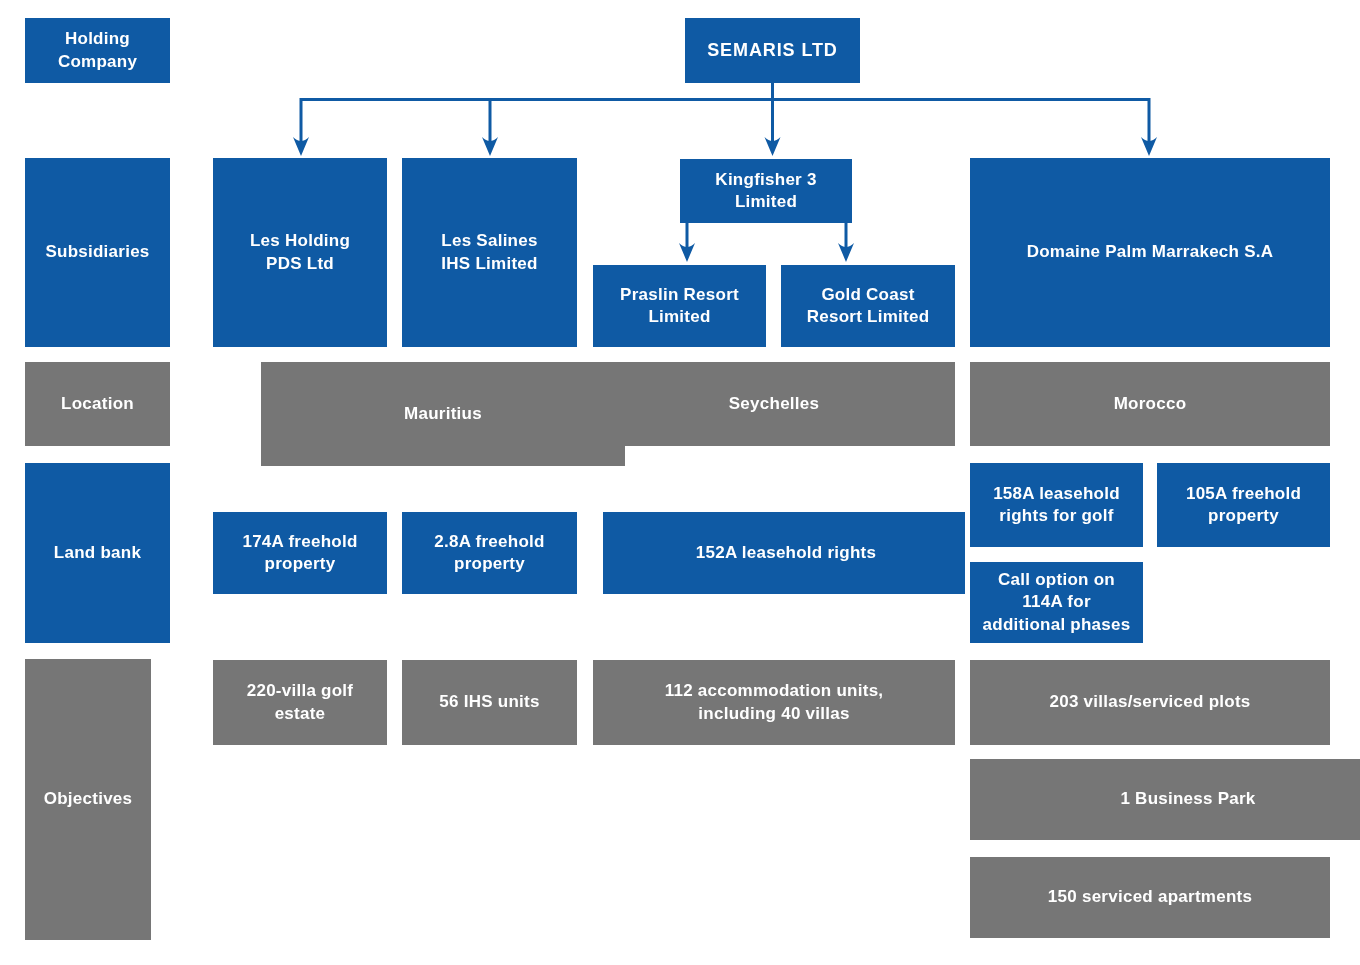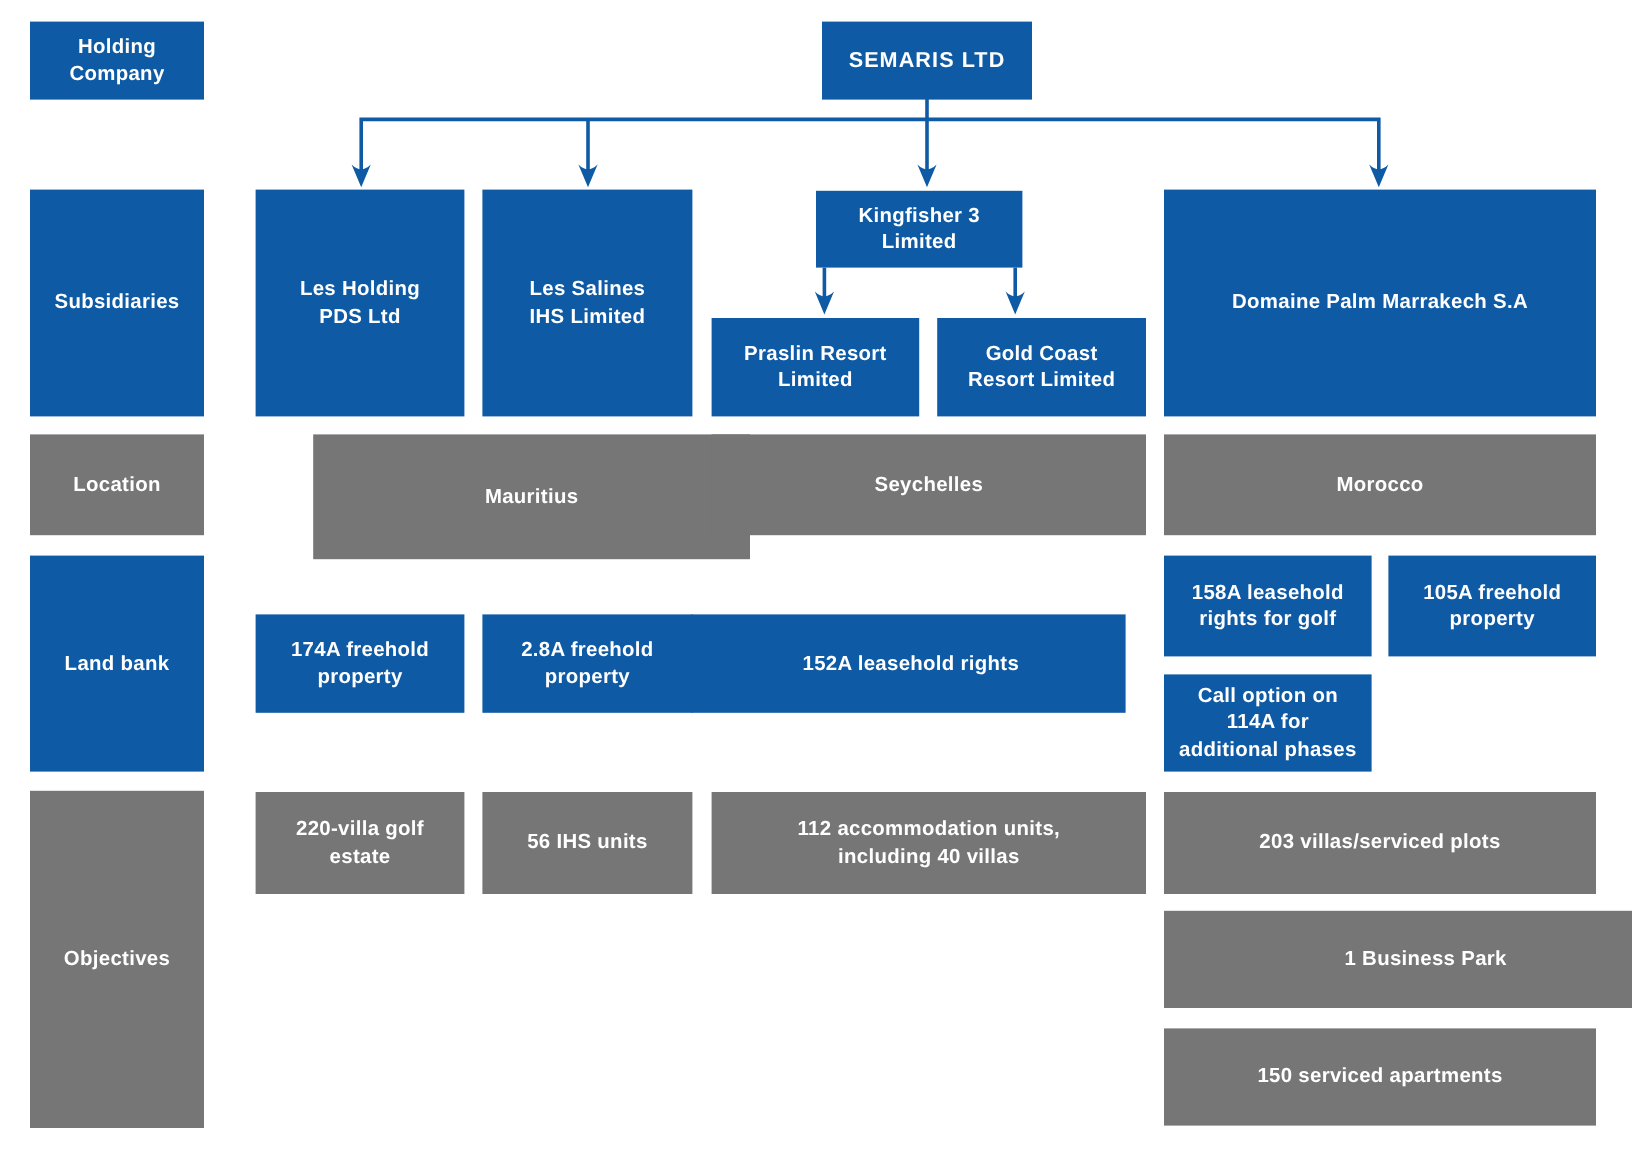--- a/index.html
+++ b/index.html
@@ -67,38 +67,38 @@
       <path d="M1149,156 L1141,137 Q1149,145 1157,137 Z"></path>
       <path d="M687,262 L679,243 Q687,251 695,243 Z"></path>
       <path d="M846,262 L838,243 Q846,251 854,243 Z"></path>
     </g>
   </svg>
 
   <div class="box blue label-box" style="left:25px;top:18px;width:145px;height:65px;">Holding Company</div>
   <div class="box blue label-box" style="left:25px;top:158px;width:145px;height:189px;text-align:right;">Subsidiaries</div>
   <div class="box gray label-box" style="left:25px;top:362px;width:145px;height:84px;">Location</div>
   <div class="box blue label-box" style="left:25px;top:463px;width:145px;height:180px;">Land bank</div>
-  <div class="box gray label-box" style="left:25px;top:659px;width:145px;height:281px;">Objectives</div>
+  <div class="box gray label-box" style="left:25px;top:659px;width:126px;height:281px;">Objectives</div>
 
   <div class="box blue root-box" style="left:685px;top:18px;width:175px;height:65px;">SEMARIS LTD</div>
 
   <div class="box blue" style="left:213px;top:158px;width:174px;height:189px;">Les Holding PDS Ltd</div>
   <div class="box blue" style="left:402px;top:158px;width:175px;height:189px;">Les Salines IHS Limited</div>
   <div class="box blue" style="left:680px;top:159px;width:172px;height:64px;">Kingfisher 3 Limited</div>
   <div class="box blue pad-sm" style="left:593px;top:265px;width:173px;height:82px;">Praslin Resort Limited</div>
   <div class="box blue pad-sm" style="left:781px;top:265px;width:174px;height:82px;">Gold Coast Resort Limited</div>
   <div class="box blue" style="left:970px;top:158px;width:360px;height:189px;">Domaine Palm Marrakech S.A</div>
 
   <div class="box gray" style="left:213px;top:362px;width:364px;height:104px;margin-left:48px;">Mauritius</div>
   <div class="box gray" style="left:593px;top:362px;width:362px;height:84px;">Seychelles</div>
   <div class="box gray" style="left:970px;top:362px;width:360px;height:84px;">Morocco</div>
 
   <div class="box blue" style="left:213px;top:512px;width:174px;height:82px;">174A freehold property</div>
   <div class="box blue" style="left:402px;top:512px;width:175px;height:82px;">2.8A freehold property</div>
-  <div class="box blue" style="left:576px;top:512px;width:362px;height:82px;padding-left:28px;">152A leasehold rights</div>
+  <div class="box blue" style="left:603px;top:512px;width:362px;height:82px;padding-left:28px;">152A leasehold rights</div>
   <div class="box blue pad-sm" style="left:970px;top:463px;width:173px;height:84px;">158A leasehold rights for golf</div>
   <div class="box blue pad-sm" style="left:1157px;top:463px;width:173px;height:84px;">105A freehold property</div>
   <div class="box blue" style="left:970px;top:562px;width:173px;height:81px;padding:0 10px;">Call option on 114A for additional phases</div>
 
   <div class="box gray" style="left:213px;top:660px;width:174px;height:85px;">220-villa golf estate</div>
   <div class="box gray" style="left:402px;top:660px;width:175px;height:85px;">56 IHS units</div>
   <div class="box gray pad-wide" style="left:593px;top:660px;width:362px;height:85px;">112 accommodation units, including 40 villas</div>
   <div class="box gray" style="left:970px;top:660px;width:360px;height:85px;">203 villas/serviced plots</div>
   <div class="box gray" style="left:970px;top:759px;width:436px;height:81px;">1 Business Park</div>
   <div class="box gray" style="left:970px;top:857px;width:360px;height:81px;">150 serviced apartments</div>

